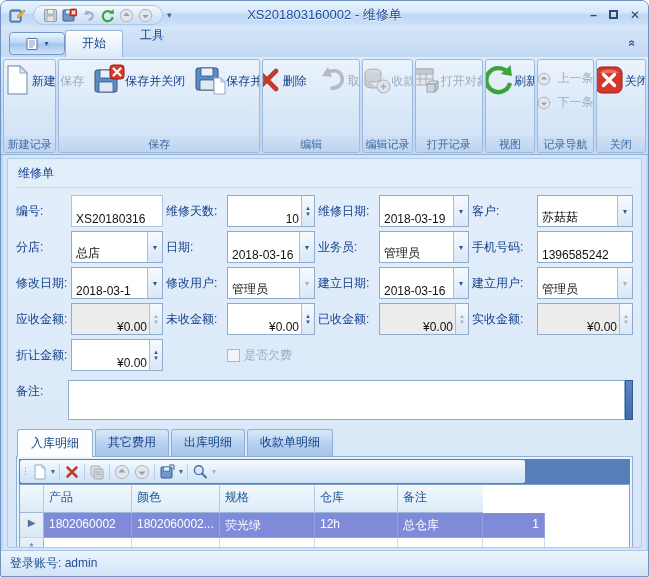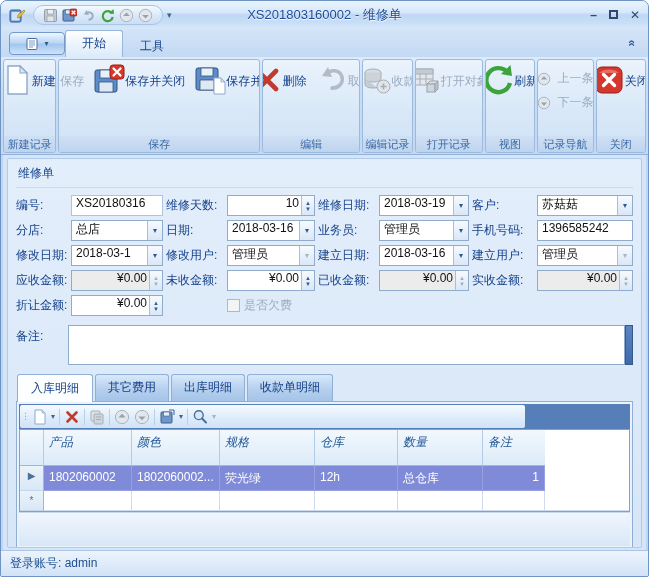--- a/index.html
+++ b/index.html
@@ -25,21 +25,21 @@
   .maxbox{ width:9px; height:9px; border:2px solid #2f4a70; display:inline-block; }
 
   
   .tabrow{ height:28px; flex:0 0 28px; display:flex; align-items:flex-end; padding:0 8px;
     background:linear-gradient(#d3e4f8,#c3d9f3); position:relative; }
   .appmenu{ width:56px; height:23px; margin-bottom:2px; border-radius:4px; display:flex; align-items:center;
     justify-content:center; gap:5px; border:1px solid #7398ca;
     background:linear-gradient(#eef6fe 0%, #bcd7f4 45%, #a3c6ef 55%, #cfe3fa 100%); }
   .appmenu svg{ width:14px; height:14px; }
   .appmenu .dd{ font-size:8px; color:#2f5majes; color:#2f5a8e; }
-  .rtab{ padding:4px 17px 2px; color:#15428b; white-space:nowrap; }
+  .rtab{ padding:4px 17px 13px; color:#15428b; white-space:nowrap; }
   .rtab.active{ background:linear-gradient(#feffff,#ecf4fc 50%, #dcebf9);
     border:1px solid #96b6dc; border-bottom:none; border-radius:3px 3px 0 0; padding:4px 16px 5px; }
   .collapse-chevron{ position:absolute; right:12px; bottom:7px; color:#3f639b; font-size:12px;
     transform:rotate(90deg); font-weight:bold; }
 
   
   .ribbon{ height:98px; flex:0 0 98px; display:flex; gap:2px; padding:2px 2px 1px;
     background:linear-gradient(#dcebfb,#c8ddf5 30%, #c2d8f3); border-bottom:1px solid #93b2d8; }
   .rgroup{ display:flex; flex-direction:column; border:1px solid #9cb9de; border-radius:3px;
     background:linear-gradient(#ebf3fc,#d9e8f8 55%, #cfe2f6); overflow:hidden; }
@@ -57,21 +57,21 @@
 
   
   .form-wrap{ flex:1; padding:3px 6px 2px; overflow:hidden; }
   .groupbox{ height:100%; border:1px solid #b0cbe9; border-radius:2px; padding:3px 8px 4px;
     background:linear-gradient(#e3eefb,#d7e6f7); overflow:hidden; }
   .gcaption{ color:#15428b; padding:3px 2px 5px; border-bottom:1px solid #c6daf0; margin-bottom:7px; }
 
   .frow{ display:grid; grid-template-columns:52px 92px 58px 88px 58px 90px 62px 96px;
     column-gap:3px; align-items:center; margin-bottom:4px; }
   .flabel{ white-space:nowrap; color:#15428b; overflow:hidden; }
-  .fld{ height:21px; background:#fff; border:1px solid #90accd; display:flex; align-items:flex-start;
+  .fld{ height:32px; background:#fff; border:1px solid #90accd; display:flex; align-items:flex-end;
     color:#111; overflow:hidden; }
   .fld .val{ flex:1; padding:0 4px; white-space:nowrap; overflow:hidden; }
   .fld.num .val{ text-align:right; padding-right:2px; }
   .fld.gray{ background:#ececec; }
   .fld.plain{ border-color:#aec4e0; }
   .cbtn{ width:15px; align-self:stretch; border-left:1px solid #a9c0dc; display:flex; align-items:center;
     justify-content:center; font-size:8px; color:#30598f; background:linear-gradient(#f6fafe,#d9e7f7); }
   .cbtn.dis{ color:#a9b2bd; }
   .spin{ width:13px; align-self:stretch; border-left:1px solid #a9c0dc; display:flex; flex-direction:column;
     align-items:center; justify-content:center; font-size:6px; line-height:6px; color:#30598f;
@@ -99,21 +99,21 @@
   .grip{ color:#8fa9c9; font-size:9px; letter-spacing:-2px; line-height:9px; width:6px; overflow:hidden; }
   .ti{ width:16px; height:16px; display:block; }
   .tsep{ width:1px; height:16px; background:#b9cfe8; }
   .tdd{ font-size:8px; color:#3f639b; }
   .tdd.dis{ color:#a9b2bd; }
 
   
   .grid{ border:1px solid #7ea3cc; background:#fff; }
   .grow{ display:grid; grid-template-columns:24px 88px 88px 95px 83px 85px 62px 1fr; }
   .hcell{ background:linear-gradient(#f2f8fd,#dcebf8); border-right:1px solid #b3cbe6;
-    border-bottom:1px solid #9cb8da; color:#1d5494; padding:4px 5px 14px; white-space:nowrap; overflow:hidden;font-style:italic; }
+    border-bottom:1px solid #9cb8da; color:#1d5494; padding:4px 5px 6px; white-space:nowrap; overflow:hidden; }
   .icell{ background:linear-gradient(#eaf2fa,#dae8f6); border-right:1px solid #9cb8da;
     border-bottom:1px solid #c3d6ec; color:#51719d; text-align:center; padding:3px 0;
     font-size:10px; line-height:13px; }
   .dcell{ padding:4px 5px 3px; border-right:1px solid #ccdcee; border-bottom:1px solid #ccdcee;
     color:#111; white-space:nowrap; overflow:hidden; }
   .row-sel .dcell{ background:#7f8bd8; color:#fff; border-right-color:#97a1e0; border-bottom-color:#97a1e0; }
   .row-sel .dcell.editing{ background:#fff; color:#000; border:1px solid #5b6bc0; }
   .dcell.qty{ text-align:right; }
   .grid-filler{ flex:1; background:linear-gradient(#f0f6fd,#d8e7f7); border-top:1px solid #c6d8ec; }
 
@@ -519,21 +519,20 @@
           </div>
         </div>
 
         <div class="grid">
           <div class="grow">
             <div class="hcell"></div>
             <div class="hcell">产品</div>
             <div class="hcell">颜色</div>
             <div class="hcell">规格</div>
             <div class="hcell">仓库</div>
-            <div class="hcell">数量</div>
             <div class="hcell" style="border-right:none">备注</div>
           </div>
           <div class="grow row-sel">
             <div class="icell">▶</div>
             <div class="dcell">1802060002</div>
             <div class="dcell">1802060002...</div>
             <div class="dcell">荧光绿</div>
             <div class="dcell">12h</div>
             <div class="dcell">总仓库</div>
             <div class="dcell qty">1</div>

